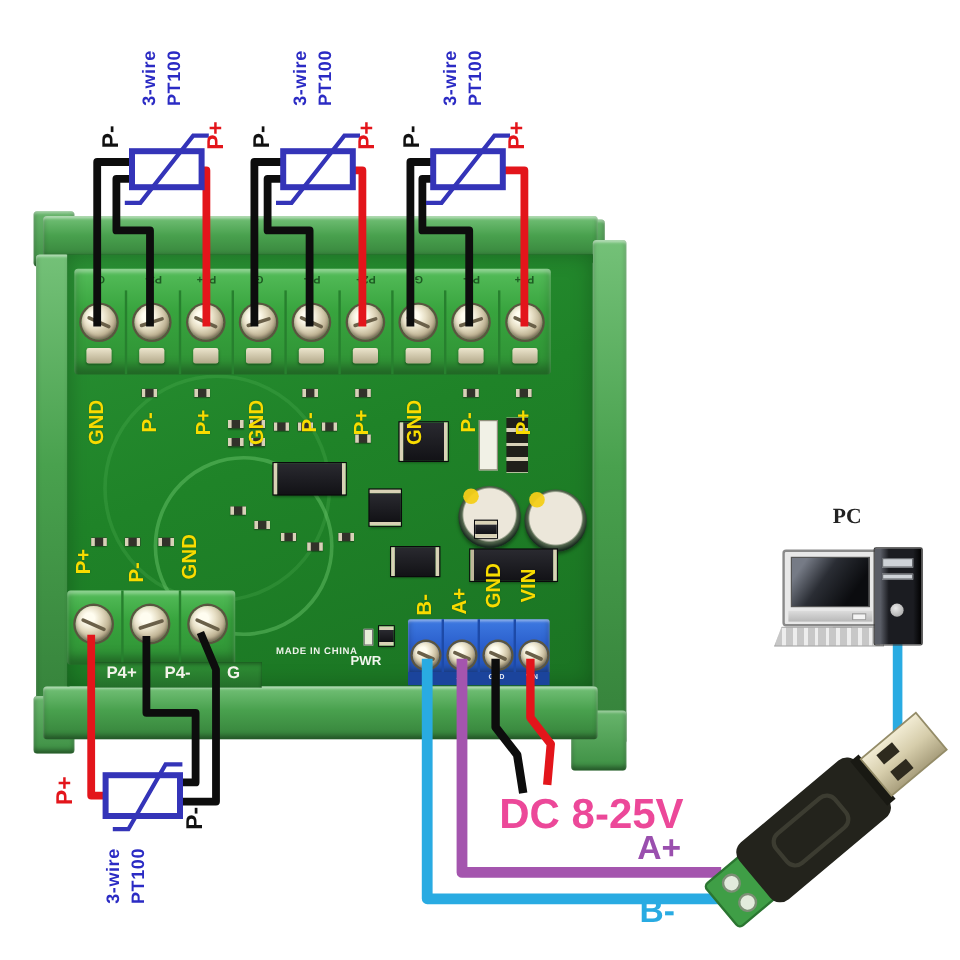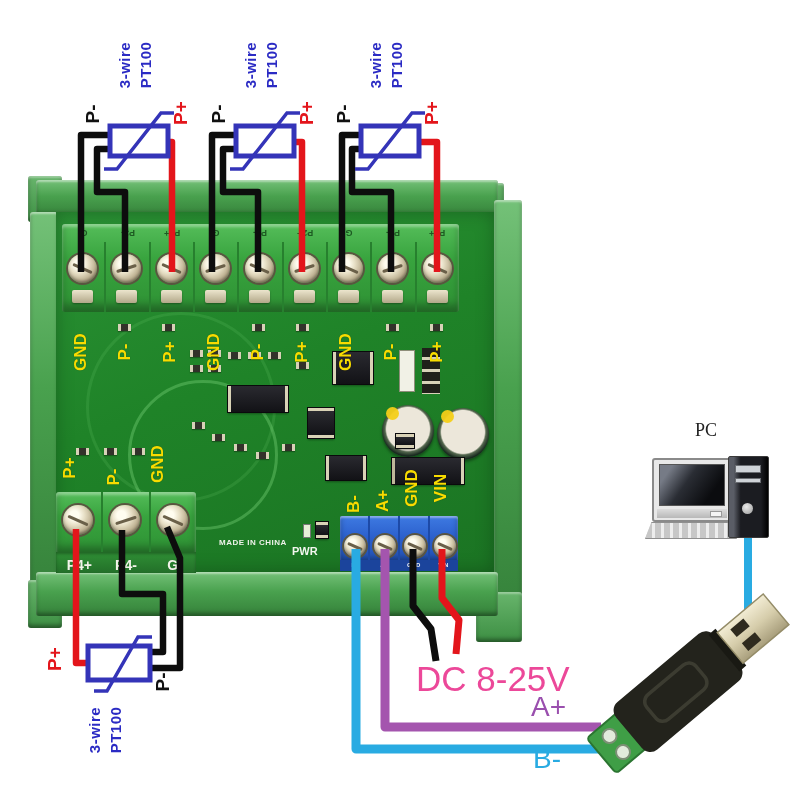--- a/index.html
+++ b/index.html
@@ -47,22 +47,22 @@
   .cell{flex:1;position:relative;border-right:2px solid #27802e;}
   .cell:last-child{border-right:none;}
   .screw{position:absolute;border-radius:50%;
          background:radial-gradient(circle at 38% 34%,#fffdf0 0 16%,#e6dec4 38%,#c0b495 62%,#8e8265 85%,#6f654c);
          box-shadow:0 0 0 2px #5a5540, inset 0 -2px 3px rgba(0,0,0,.3);}
   .screw::after{content:"";position:absolute;left:14%;top:45%;width:72%;height:3px;background:#6a6049;
          border-radius:2px;transform:rotate(24deg);}
   .cell:nth-child(even) .screw::after{transform:rotate(-18deg);}
   .clamp{position:absolute;background:linear-gradient(#ece5cd,#b2a889);border-radius:2px;
          box-shadow:0 1px 2px rgba(0,0,0,.35);}
-  .blockfront{position:absolute;display:flex;align-items:flex-end;
-         background:linear-gradient(#2f9035,#236f29);box-shadow:inset 0 2px 3px rgba(0,0,0,.3);}
+  .blockfront{position:absolute;display:flex;align-items:flex-start;
+         background:linear-gradient(#2f9035,#236f29);box-shadow:inset 0 2px 3px rgba(0,0,0,.3);margin-left:22px;}
   .blockfront span{flex:1;text-align:center;color:#f3f3ea;font-weight:bold;font-size:14px;}
   .bluestrip{position:absolute;left:340px;top:516px;width:118px;height:46px;
          background:linear-gradient(#3e7ae2,#2a5ecb 50%,#2353b4);
          box-shadow:inset 0 2px 2px rgba(255,255,255,.4), inset 0 -4px 6px rgba(0,0,0,.35);
          display:flex;border-radius:2px;}
   .bcell{flex:1;position:relative;border-right:2px solid #1d4aa8;}
   .bcell:last-child{border-right:none;}
   .bluefront{position:absolute;left:340px;top:560px;width:118px;height:11px;
          background:#1b449c;display:flex;}
   .bluefront span{flex:1;text-align:center;color:rgba(255,255,255,.92);font-size:6px;font-weight:bold;
@@ -71,24 +71,24 @@
   
   .vtext{position:absolute;width:80px;height:22px;line-height:22px;text-align:center;
          transform:rotate(-90deg);font-weight:bold;white-space:nowrap;}
   .yl{color:#f8dc00;font-size:17px;text-shadow:0 0 1px rgba(0,0,0,.4);}
   .blk{color:#111;font-size:19px;}
   .rd{color:#e3151b;font-size:19px;}
   .bl{color:#2b2bc4;font-size:15px;letter-spacing:.5px;}
   .boardname{position:absolute;left:193px;top:508px;width:116px;color:#f2f6ee;font-weight:bold;
          font-size:21px;letter-spacing:1px;text-shadow:0 1px 1px rgba(0,0,0,.4);}
   .madein{position:absolute;left:219px;top:538px;width:90px;color:#eef2ea;font-weight:bold;
-         font-size:8px;letter-spacing:.5px;}
+         font-size:8px;letter-spacing:.5px;text-align:center;}
   .pwr{position:absolute;left:292px;top:545px;width:40px;color:#f2f6ee;font-weight:bold;font-size:11px;}
 
-  .ann{position:absolute;font-weight:normal;white-space:nowrap;}
+  .ann{position:absolute;font-weight:bold;white-space:nowrap;}
   .ann.dc{left:416px;top:659px;font-size:35px;color:#ec4899;}
   .ann.aplus{left:531px;top:691px;font-size:28px;color:#9a4fae;}
   .ann.bminus{left:533px;top:743px;font-size:28px;color:#29abe2;}
   .ann.pc{left:656px;top:420px;width:100px;text-align:center;font-size:18px;color:#222;
           font-family:"Liberation Serif",serif;}
 
   
   .monitor{position:absolute;left:652px;top:458px;width:80px;height:64px;
            background:#e8e8e8;border:2px solid #8a8a8a;border-radius:3px;}
   .mscreen{position:absolute;left:5px;top:4px;right:5px;bottom:14px;

